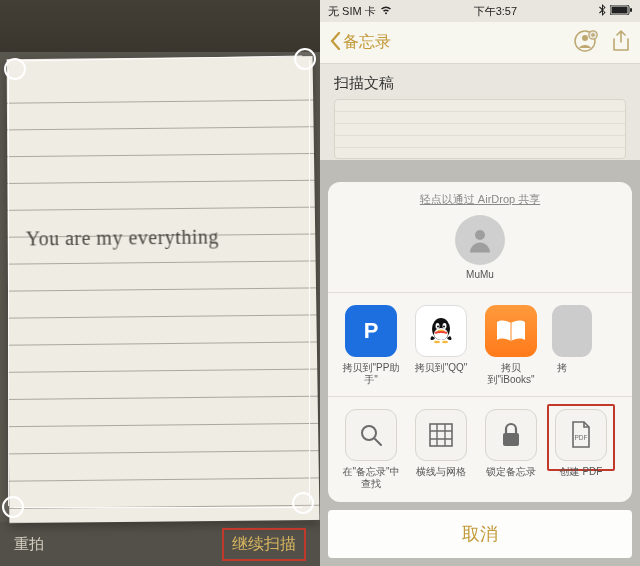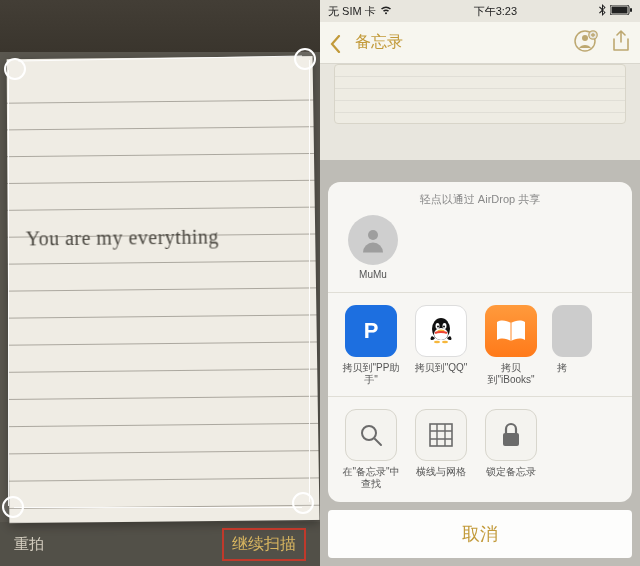--- a/index.html
+++ b/index.html
@@ -26,33 +26,33 @@
   .edge-bottom { bottom: 58px; left: 14px; right: 18px; height: 1px; }
 
   .scan-toolbar { position: absolute; left: 0; right: 0; bottom: 0; height: 44px; background: rgba(40,38,32,.15); display: flex; justify-content: space-between; align-items: center; padding: 0 14px; }
   .tb-btn { font-size: 15px; color: #d6d0c2; }
   .tb-primary { border: 2px solid #c0392b; padding: 4px 8px; color: #d7b560; font-weight: 400; font-size: 16px; }
 
   
   .status { height: 22px; display: flex; align-items: center; justify-content: space-between; padding: 0 8px; font-size: 11px; color: #222; }
   .status .s-left, .status .s-right { display: flex; align-items: center; gap: 4px; }
   .navbar { height: 42px; background: #f7f6ef; border-bottom: 1px solid #d9d7ce; display: flex; align-items: center; justify-content: space-between; padding: 0 10px; }
-  .back { display: flex; align-items: flex-end; color: #c29a3a; font-size: 16px; gap: 14px; }
+  .back { display: flex; align-items: flex-start; color: #c29a3a; font-size: 16px; gap: 2px; }
   .nav-right { display: flex; align-items: center; gap: 14px; }
   .nav-icon { color: #bda871; }
 
   .note-head { padding: 10px 14px 6px; font-size: 15px; color: #333; background: #e8e6de; }
   .note-body { margin: 0 14px; height: 60px; background: #eeece3; border: 1px solid #d8d5c9; border-radius: 4px; background-image: repeating-linear-gradient(to bottom, transparent 0 11px, rgba(0,0,0,.06) 11px 12px); }
 
   .dim { position: absolute; inset: 0; background: rgba(0,0,0,.18); top: 160px; }
 
   .sheet { position: absolute; left: 8px; right: 8px; bottom: 8px; }
   .panel { background: rgba(248,247,244,.98); border-radius: 12px; padding: 10px 0 12px; margin-bottom: 8px; }
-  .airdrop-label { text-align: center; font-size: 11px; color: #888; margin-bottom: 8px; }
-  .airdrop-row { display: flex; padding: 0 14px 12px; border-bottom: 1px solid #e0ded6; }
+  .airdrop-label { text-align: center; font-size: 11px; color: #888; margin-bottom: 8px; text-decoration: underline; }
+  .airdrop-row { display: flex; padding: 0 14px 12px; border-bottom: 1px solid #e0ded6; justify-content: center; }
   .contact { width: 62px; text-align: center; }
   .avatar { width: 50px; height: 50px; border-radius: 50%; background: #cfcfcf; margin: 0 auto 4px; display: flex; align-items: center; justify-content: center; }
   .avatar svg { width: 30px; height: 30px; fill: #9e9e9e; }
   .contact-name { font-size: 10px; color: #555; }
 
   .app-row, .action-row { display: flex; padding: 12px 4px 0 14px; gap: 12px; overflow: hidden; }
   .tile { width: 58px; flex: 0 0 58px; text-align: center; }
   .tile-icon { width: 52px; height: 52px; border-radius: 11px; margin: 0 auto 5px; display: flex; align-items: center; justify-content: center; font-size: 22px; color: #fff; }
   .tile-label { font-size: 10px; color: #555; line-height: 1.15; height: 24px; display:flex; align-items:flex-start; justify-content:center; }
   .action-row { border-top: 1px solid #e0ded6; margin-top: 10px; }
@@ -97,21 +97,21 @@
   <div class="pane right">
     <div class="status">
       <div class="s-left">
         <span>无 SIM 卡</span>
         <span>
           <svg width="12" height="9" viewBox="0 0 12 9">
               <path d="M6 8.2a1 1 0 100-2 1 1 0 000 2zM3 4.6a5 5 0 016 0l-1 1.1a3.4 3.4 0 00-4 0zM1 2.4a8 8 0 0110 0L10 3.5a6.4 6.4 0 00-8 0z" fill="#222"></path>
             </svg>
         </span>
       </div>
-      <span>下午3:23</span>
+      <span>下午3:57</span>
       <div class="s-right">
         <span>
           <svg width="7" height="12" viewBox="0 0 7 12">
               <path d="M3 0v4.6L.8 2.4 0 3.2 2.8 6 0 8.8l.8.8L3 7.4V12l3.6-3.6L4 6l2.6-2.4zM4 2.3l1.3 1.3L4 4.9zM4 9.7V7.1l1.3 1.3z" fill="#222"></path>
             </svg>
         </span>
         <span>
           <svg width="22" height="10" viewBox="0 0 22 10">
               <rect x="0" y="0" width="19" height="10" rx="2" fill="none" stroke="#222"></rect>
               <rect x="1.5" y="1.5" width="16" height="7" fill="#222"></rect>
@@ -139,20 +139,21 @@
             </svg>
         </span>
         <span class="nav-icon">
           <svg width="18" height="22" viewBox="0 0 18 22">
               <path d="M9 1v11M5 5l4-4 4 4M2 9v11h14V9" fill="none" stroke="#bda871" stroke-width="1.6" stroke-linecap="round" stroke-linejoin="round"></path>
             </svg>
         </span>
       </div>
     </div>
 
+    <div class="note-head">扫描文稿</div>
     <div class="note-body"></div>
 
     <div class="dim"></div>
 
     <div class="sheet">
       <div class="panel">
         <div class="airdrop-label">轻点以通过 AirDrop 共享</div>
         <div class="airdrop-row">
           <div class="contact">
             <div class="avatar">
@@ -224,20 +225,32 @@
           </div>
           <div class="tile">
             <div class="action-icon">
               <svg width="22" height="26" viewBox="0 0 22 26">
                   <rect x="3" y="11" width="16" height="13" rx="2" fill="#6b6b6b"></rect>
                   <path d="M6 11V7a5 5 0 0110 0v4" fill="none" stroke="#6b6b6b" stroke-width="2.2"></path>
                 </svg>
             </div>
             <div class="tile-label">锁定备忘录</div>
           </div>
+          <div class="tile">
+            <div class="pdf-box">
+              <div class="action-icon">
+                <svg width="24" height="28" viewBox="0 0 24 28">
+                    <path d="M4 1h11l5 5v20H4z" fill="none" stroke="#6b6b6b" stroke-width="1.6"></path>
+                    <path d="M15 1v5h5" fill="none" stroke="#6b6b6b" stroke-width="1.6"></path>
+                    <text x="12" y="19" text-anchor="middle" font-size="6.5" fill="#6b6b6b" font-family="Arial">PDF</text>
+                  </svg>
+              </div>
+            </div>
+            <div class="tile-label">创建 PDF</div>
+          </div>
         </div>
       </div>
       <div class="cancel">
         <span>取消</span>
       </div>
     </div>
   </div>
 </div>
 
 </body></html>

